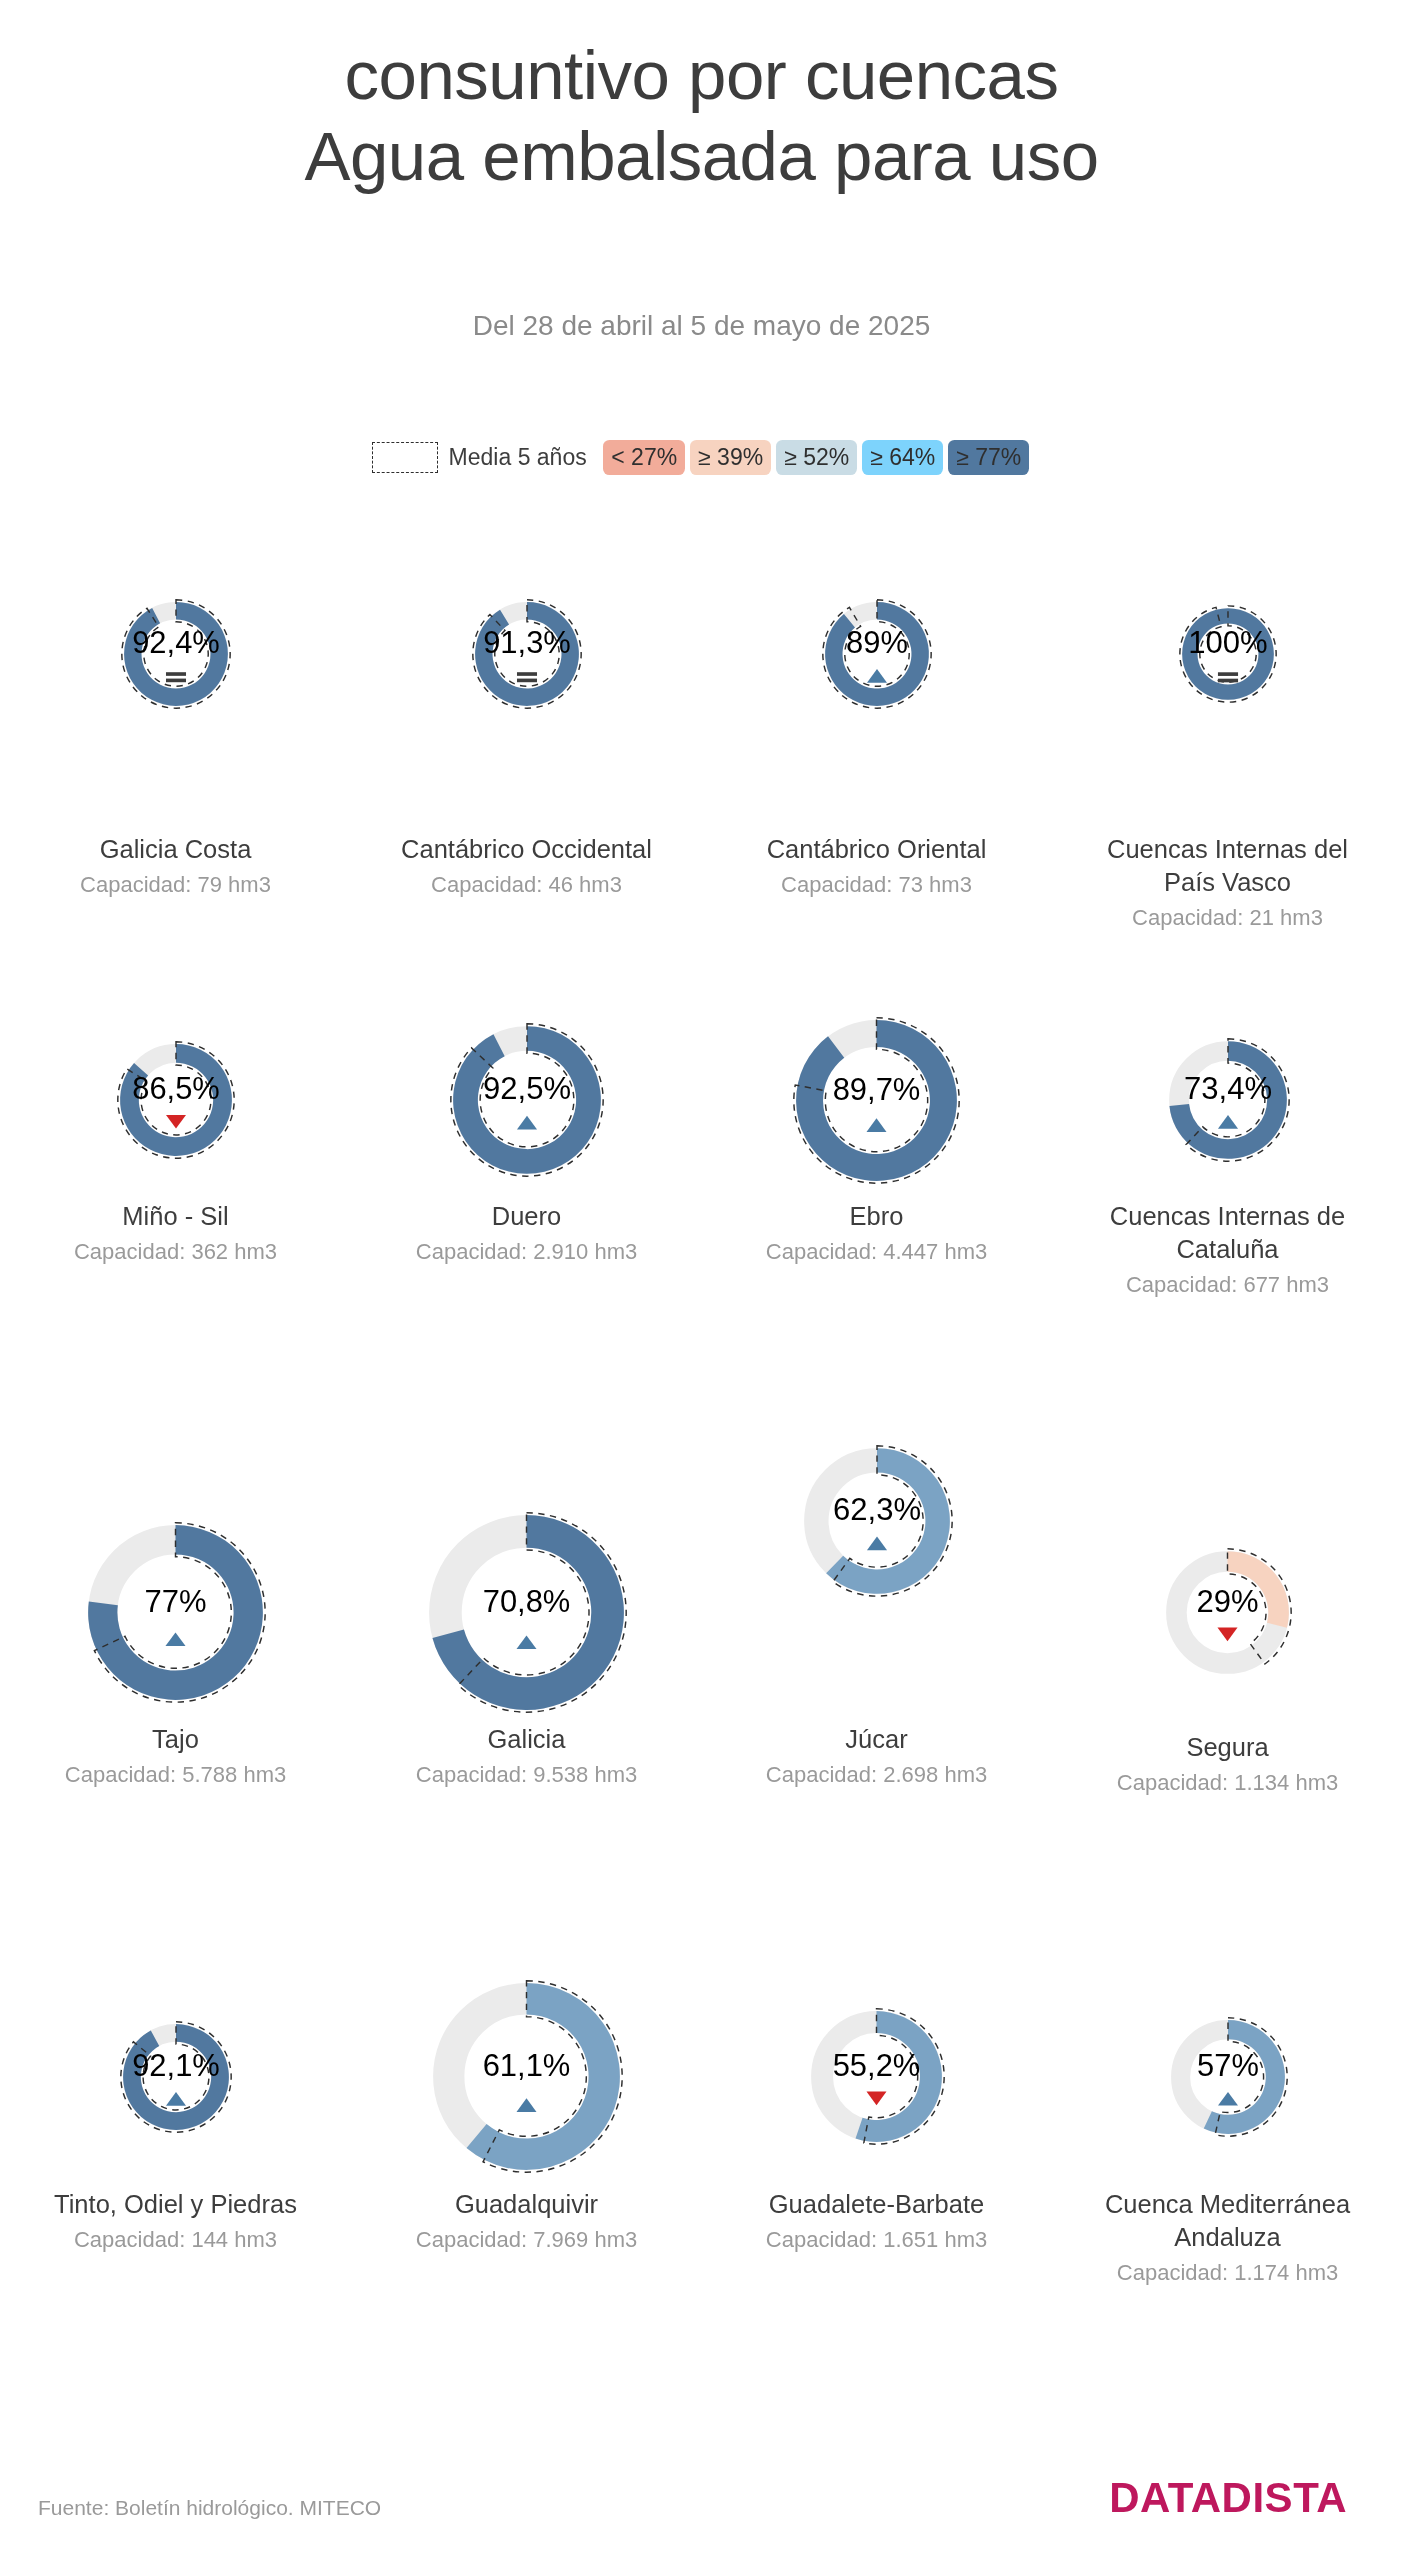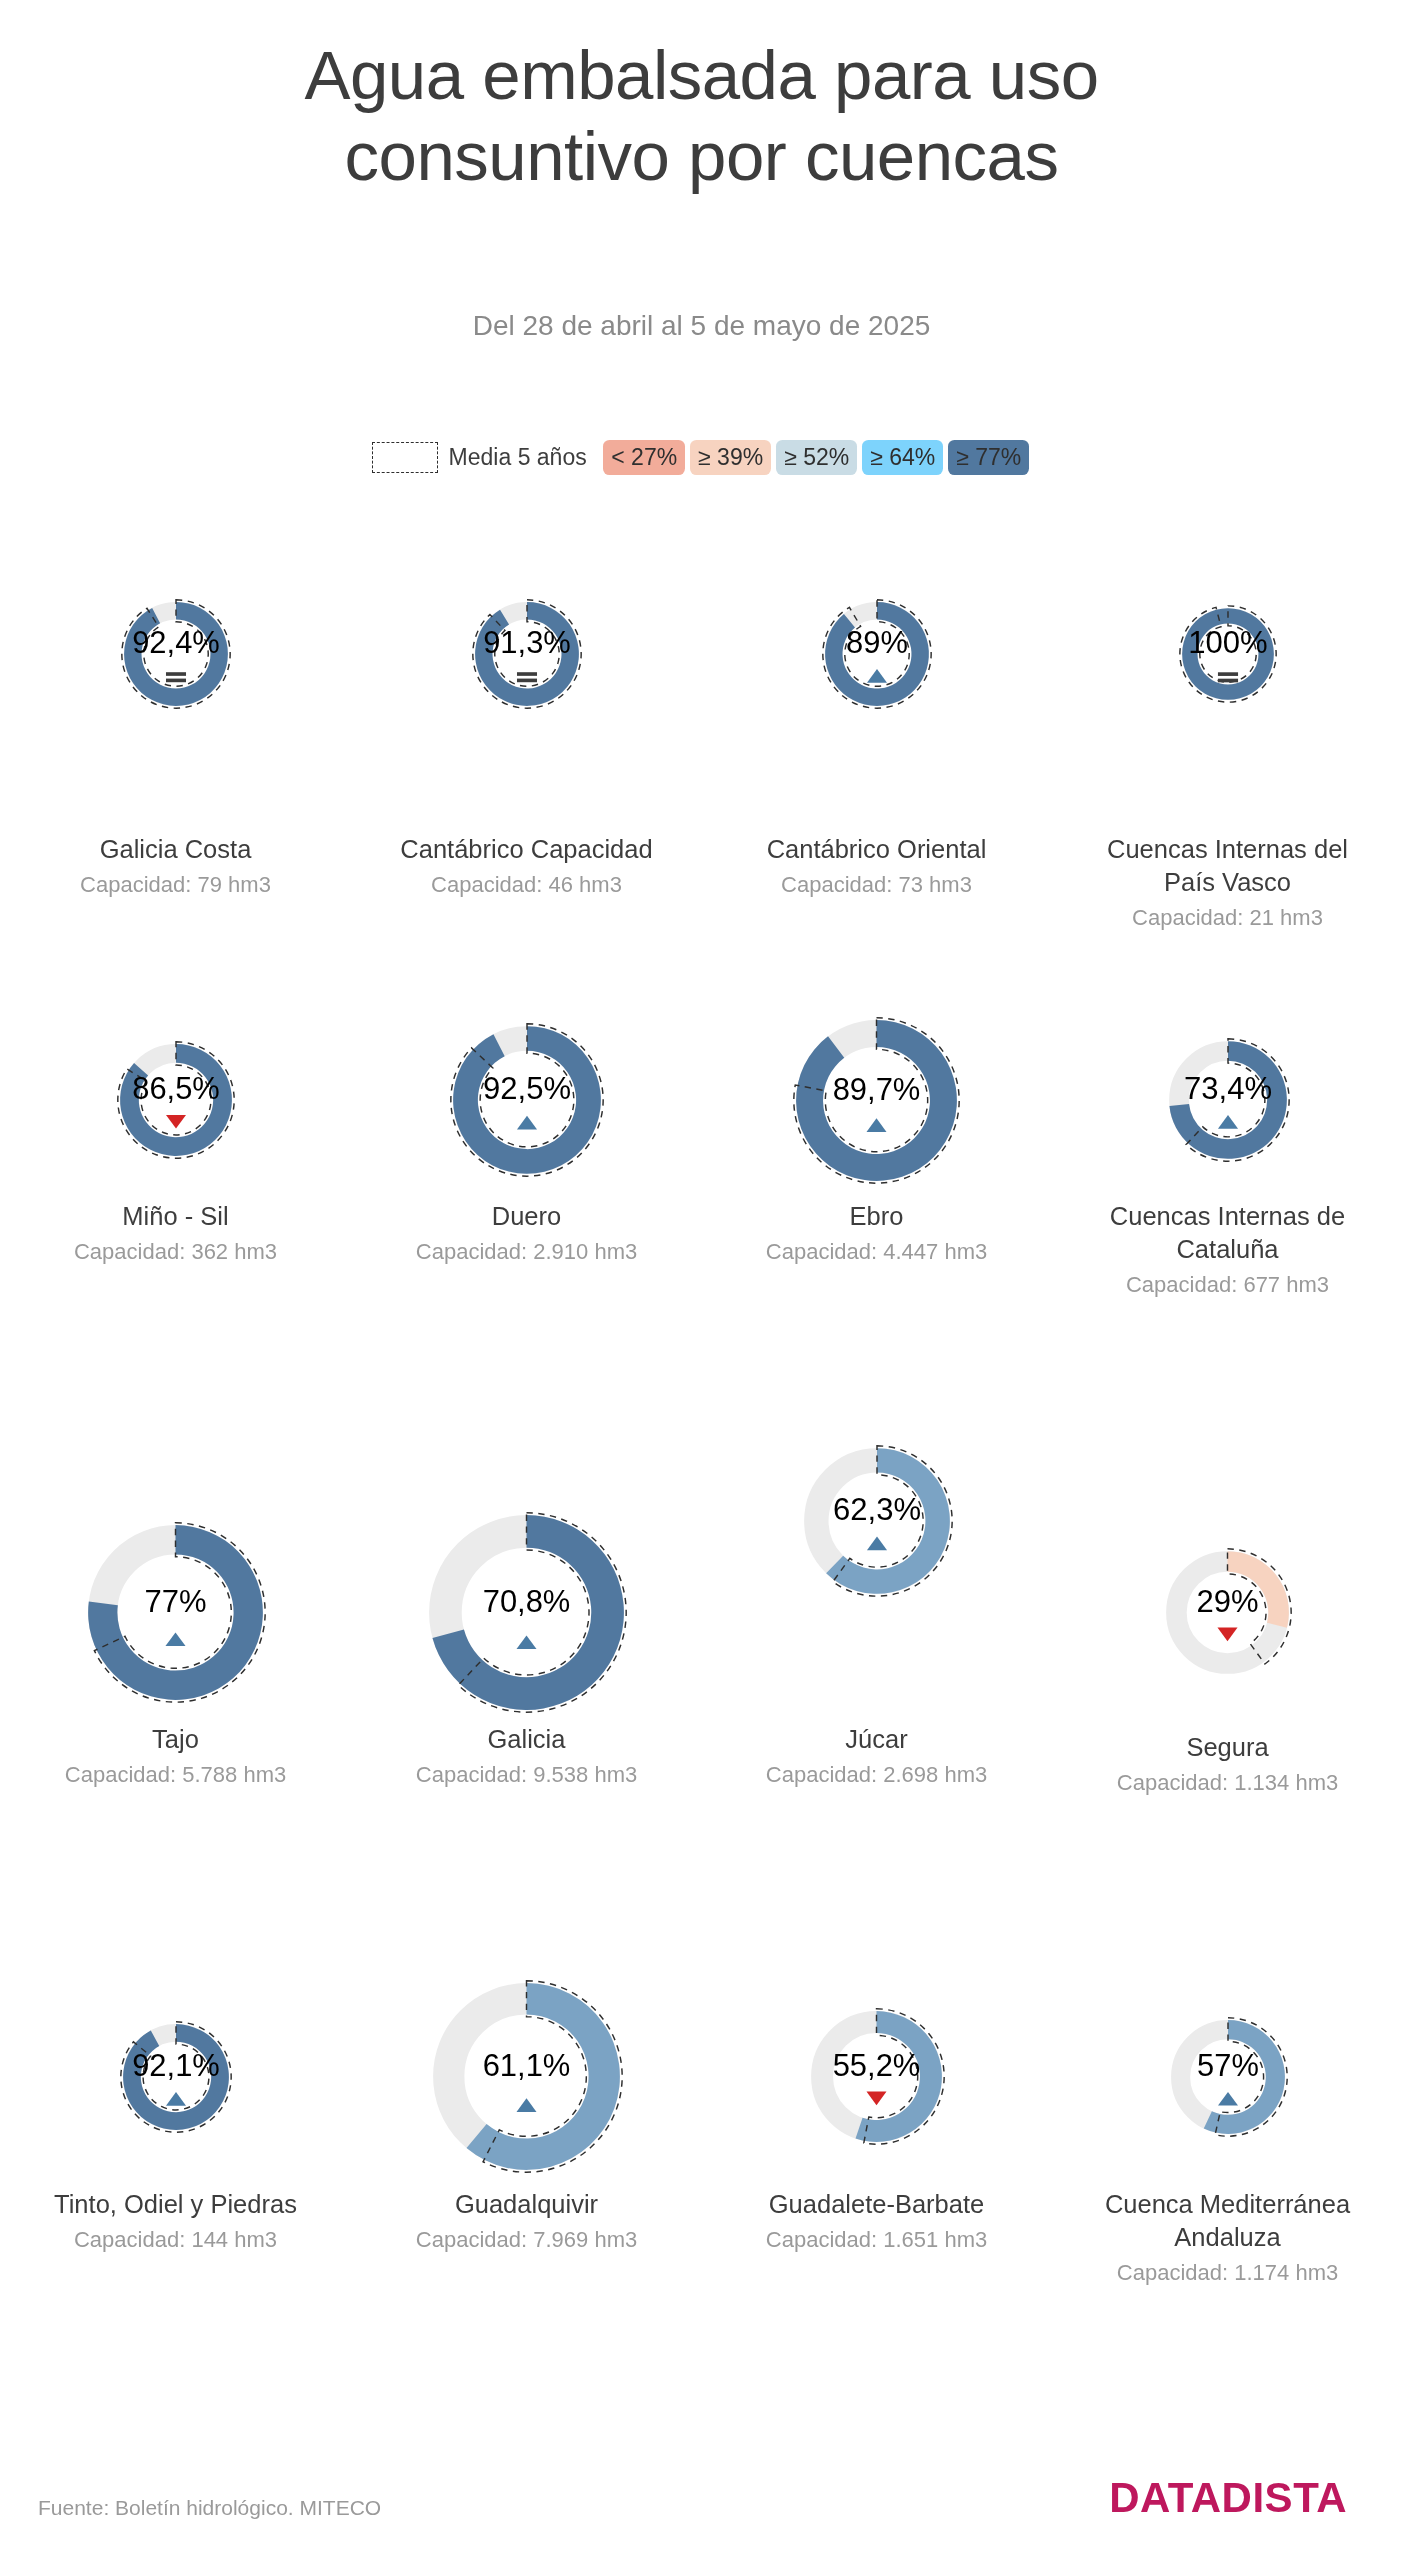--- a/index.html
+++ b/index.html
@@ -86,22 +86,22 @@
     font-size:42px;font-weight:700;color:#be185d;
     letter-spacing:0.5px;
   }
 </style>
 </head>
 <body>
 
 <div class="page">
 
   <div class="title">
+    <div>consuntivo por cuencas</div>
     <div>Agua embalsada para uso</div>
-    <div>consuntivo por cuencas</div>
   </div>
 
   <div class="subtitle">Del 28 de abril al 5 de mayo de 2025</div>
 
   <div class="legend">
     <div class="legend-mean-box"></div>
     <div class="legend-mean-label">Media 5 años</div>
     <div id="legend-swatches" style="display:flex;align-items:center;">
         <div class="legend-swatch" style="background: rgb(242, 172, 154);">
           <span>&lt; 27%</span>
@@ -151,21 +151,21 @@
               <path d="M 67 7.5 A 59.5 59.5 0 1 1 26.26944719724301 23.626366668426023 L 42.763609714594764 41.19086574614493 A 35.405 35.405 0 1 0 67 31.595 Z" fill="none" stroke="#2e2e2e" stroke-width="1.6" stroke-dasharray="7 6"></path>
               <text x="67" y="66" text-anchor="middle" class="pct-text" font-size="26">91,3%</text>
               <g>
                 <rect x="56" y="87" width="22" height="4" fill="#3d3d3d"></rect>
                 <rect x="56" y="94" width="22" height="4" fill="#3d3d3d"></rect>
               </g>
             </svg>
           </div>
           <div class="labels" style="top: 305px;">
             <div class="basin-name">
-              <div>Cantábrico Capacidad</div>
+              <div>Cantábrico Occidental</div>
             </div>
             <div class="basin-cap">Capacidad: 46 hm3</div>
           </div>
         </div>
         <div class="cell" style="left: 701px;">
           <div class="chart-area" style="height: 251px; align-items: center;">
             <svg width="122" height="122" viewBox="0 0 134 134">
               <circle cx="67" cy="67" r="47.4525" fill="none" stroke="#ebebeb" stroke-width="19.095"></circle>
               <path d="M 67 10 A 57 57 0 1 1 30.66683258432466 23.080745161780037 L 42.8384436685759 37.793695532583726 A 37.905 37.905 0 1 0 67 29.095 Z" fill="#51789f"></path>
               <path d="M 67 7.5 A 59.5 59.5 0 1 1 36.71203576285292 15.785849393265345 L 48.977388675358114 36.52542853392537 A 35.405 35.405 0 1 0 67 31.595 Z" fill="none" stroke="#2e2e2e" stroke-width="1.6" stroke-dasharray="7 6"></path>

